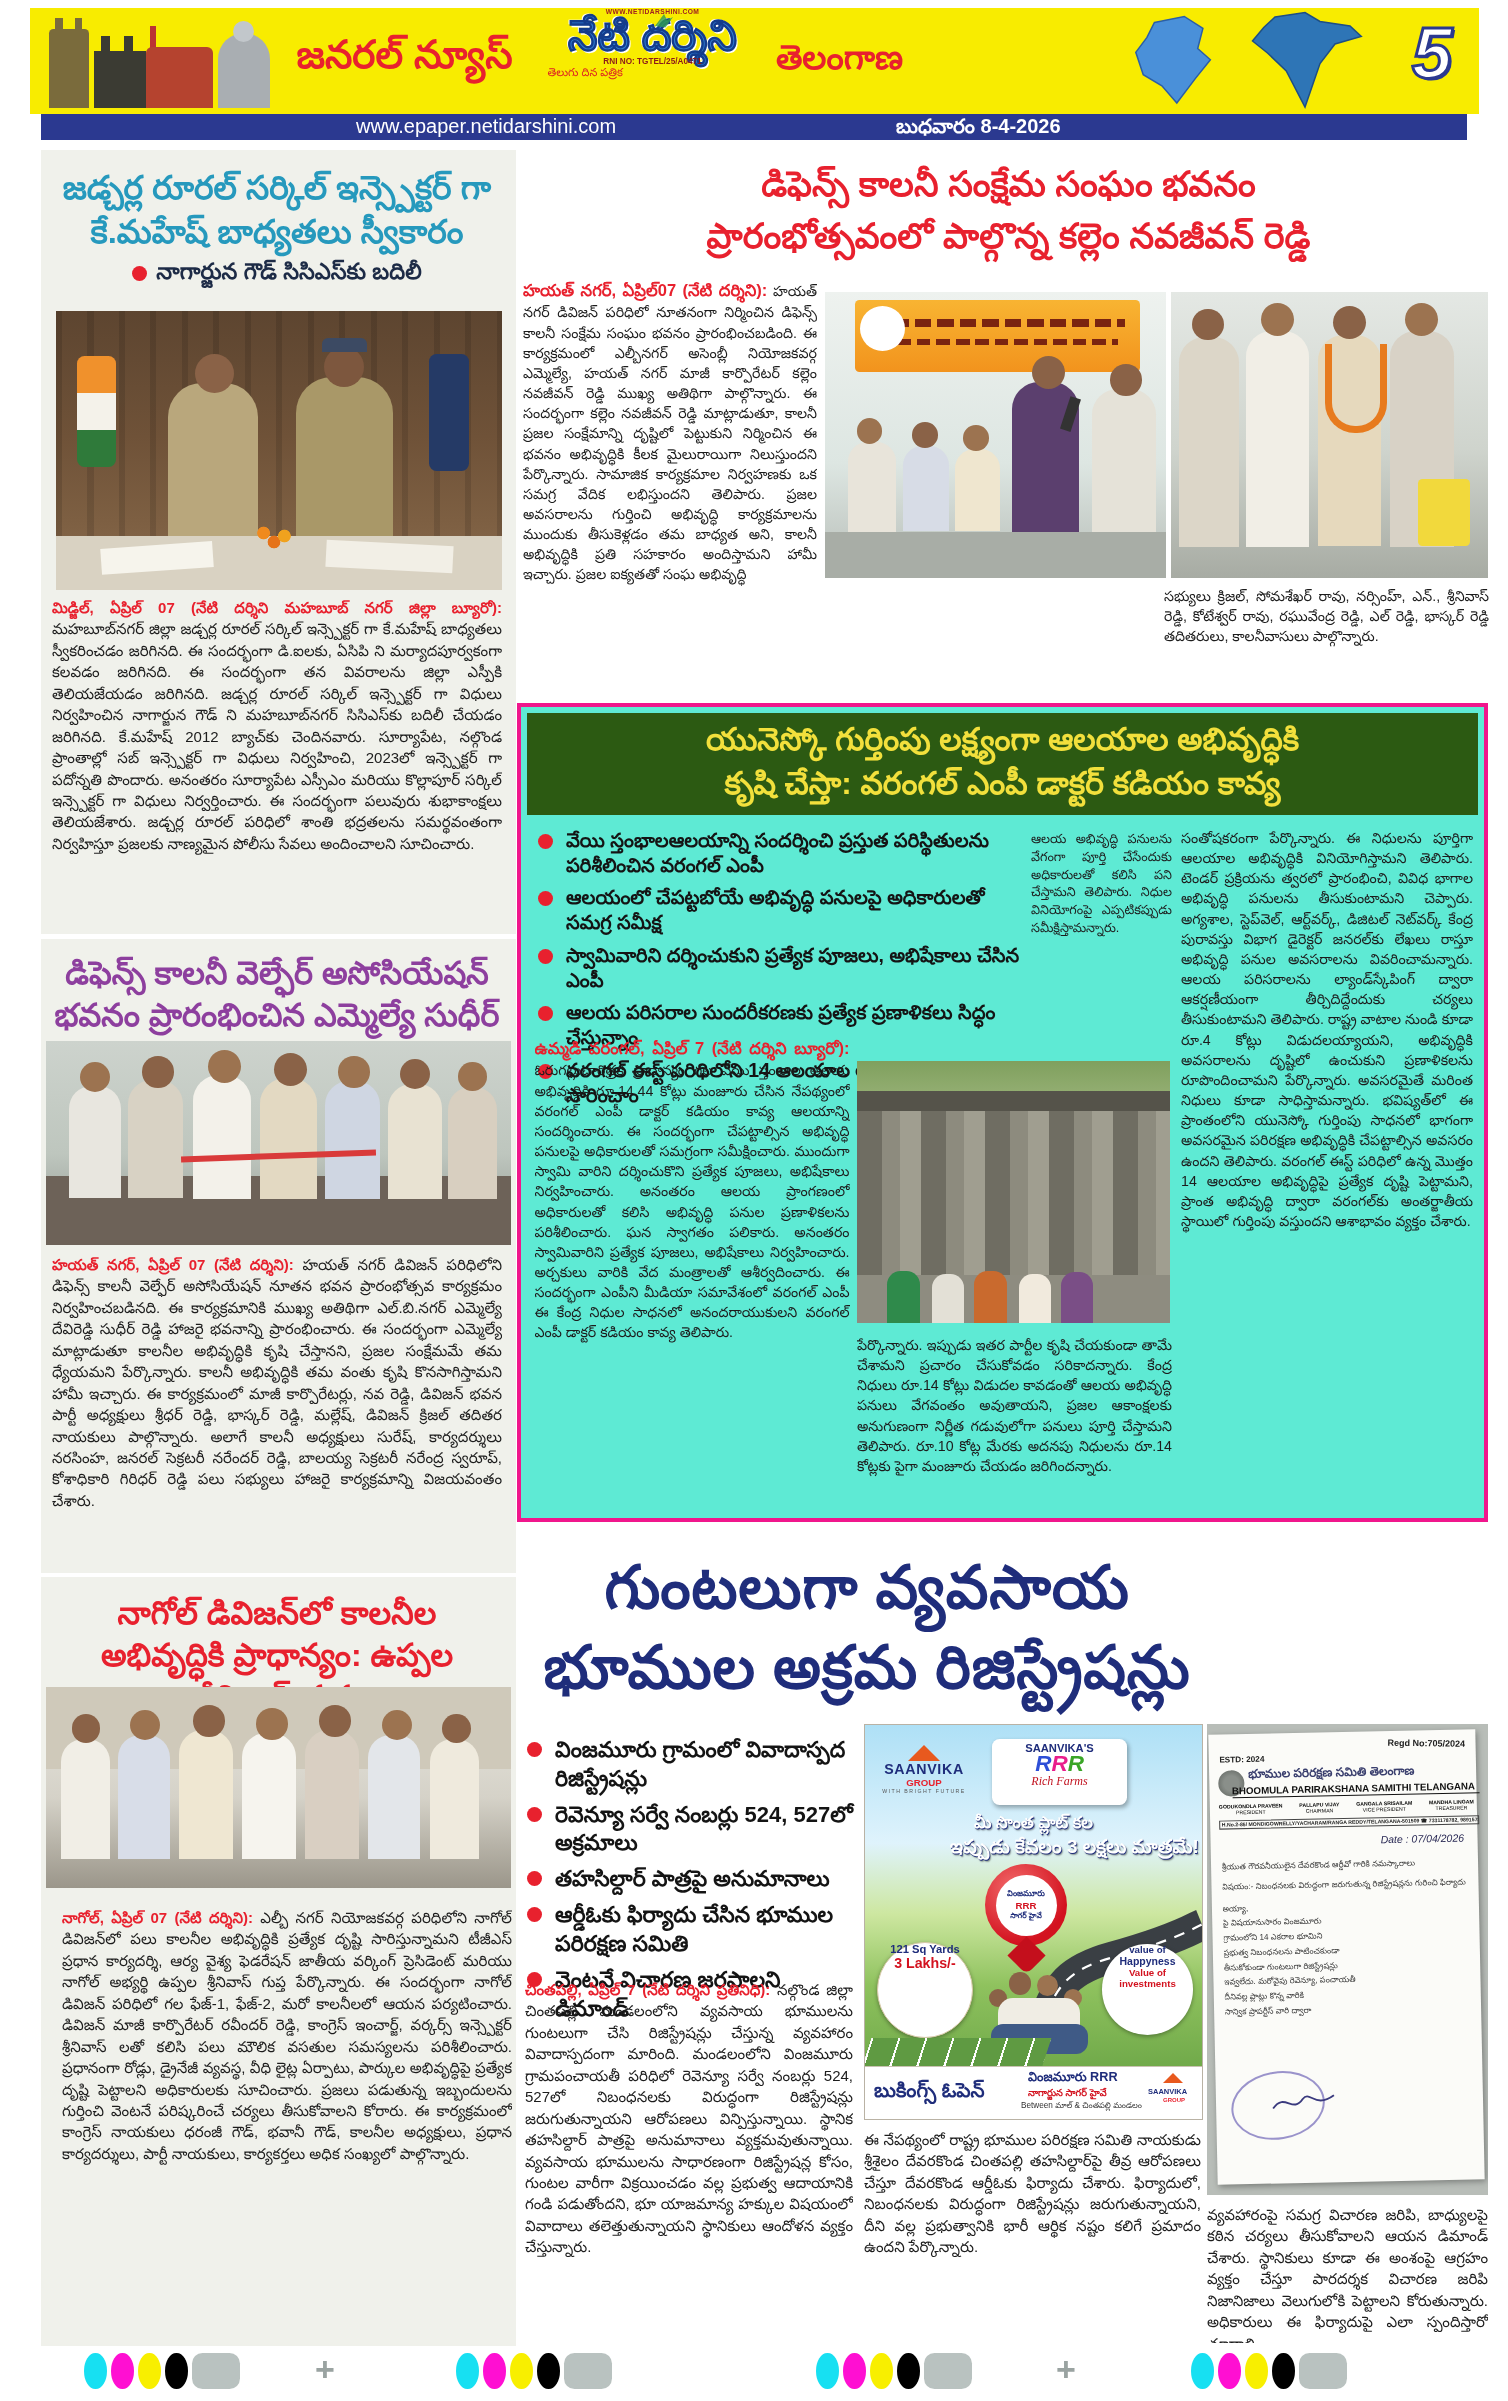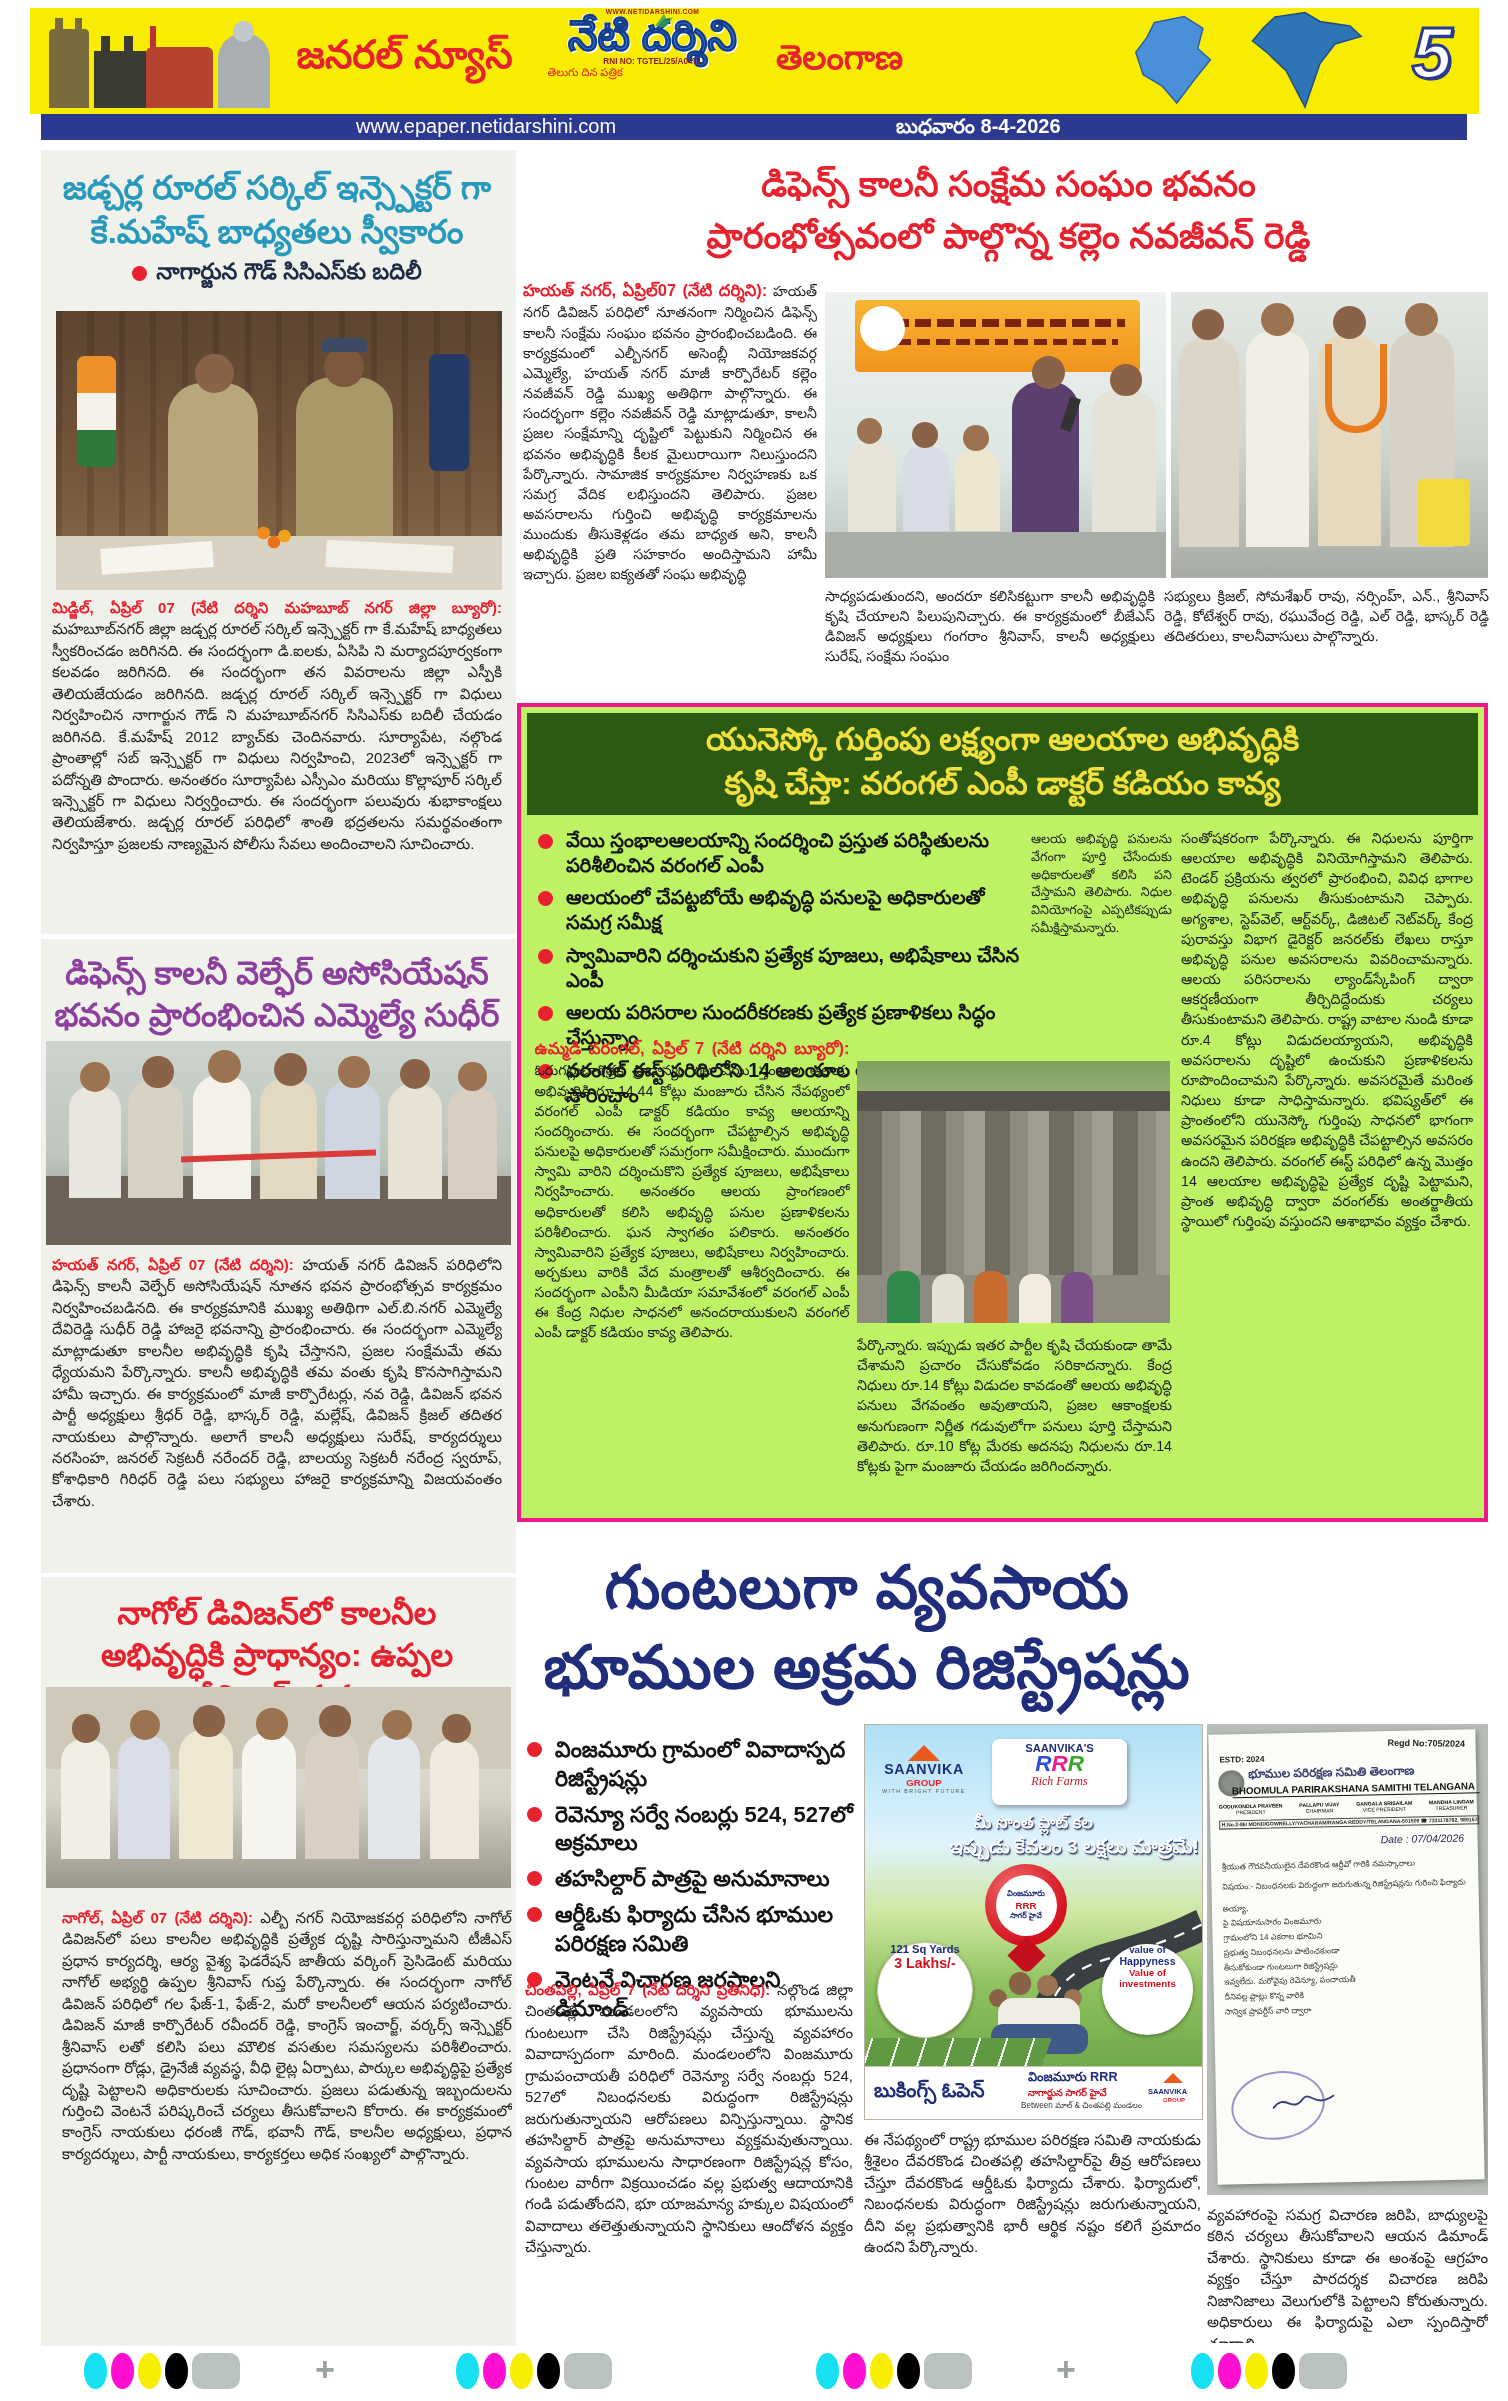--- a/index.html
+++ b/index.html
@@ -196,24 +196,23 @@
     <div class="abs" style="left:75px;top:39px;width:63px;height:216px;background:#f1eee6;border-radius:25.5px 25.5px 0 0;"></div>
     <div class="abs" style="left:147px;top:43px;width:63px;height:211px;background:#e6d9bd;border-radius:25.5px 25.5px 0 0;"></div>
     <div class="abs" style="left:219px;top:39px;width:64px;height:216px;background:#d8d2c6;border-radius:25.5px 25.5px 0 0;"></div>
     <div class="abs" style="left:21px;top:16.5px;width:31.5px;height:31.5px;background:#8a6247;border-radius:50%;"></div>
     <div class="abs" style="left:90px;top:10.5px;width:33px;height:33px;background:#9c7350;border-radius:50%;"></div>
     <div class="abs" style="left:162px;top:13.5px;width:33px;height:33px;background:#8a6247;border-radius:50%;"></div>
     <div class="abs" style="left:234px;top:10.5px;width:33px;height:33px;background:#9c7350;border-radius:50%;"></div>
     <div class="abs" style="left:154px;top:52px;width:48px;height:82px;border:7.5px solid #e77b1e;border-top:none;border-radius:0 0 30px 30px;"></div>
     <div class="abs" style="left:247px;top:187px;width:52px;height:67px;background:#f2d93c;border-radius:4.5px;"></div>
   </div>
-  <p class="abs body-sm just" style="left:825px;top:586px;width:330px;height:109px;margin:0;">సాధ్యపడుతుందని, అందరూ కలిసికట్టుగా కాలనీ అభివృద్ధికి కృషి చేయాలని పిలుపునిచ్చారు. ఈ కార్యక్రమంలో బీజేఎస్ డివిజన్ అధ్యక్షులు గంగరాం శ్రీనివాస్, కాలనీ అధ్యక్షులు సురేష్, సంక్షేమ సంఘం</p>
   <p class="abs body-sm just" style="left:1164px;top:586px;width:325px;height:109px;margin:0;">సభ్యులు క్రిజల్, సోమశేఖర్ రావు, నర్సింహ్, ఎన్., శ్రీనివాస్ రెడ్డి, కోటేశ్వర్ రావు, రఘువేంద్ర రెడ్డి, ఎల్ రెడ్డి, భాస్కర్ రెడ్డి తదితరులు, కాలనీవాసులు పాల్గొన్నారు.</p>
 
-  <div class="abs" style="left:517px;top:703px;width:963px;height:811px;border:4.5px solid #f0168c;background:#bef264;">
+  <div class="abs" style="left:517px;top:703px;width:963px;height:811px;border:4.5px solid #f0168c;background:#5eead4;">
     <div class="abs greenband" style="left:6px;top:6px;width:951px;height:102px;">
       <div style="font-size:31.5px;margin-top:7.5px;">యునెస్కో గుర్తింపు లక్ష్యంగా ఆలయాల అభివృద్ధికి</div>
       <div style="font-size:31.5px;">కృషి చేస్తా: వరంగల్ ఎంపీ డాక్టర్ కడియం కావ్య</div>
     </div>
     <ul class="bl abs" style="left:15px;top:121px;width:489px;font-size:19.5px;line-height:1.28;">
       <li><span>వేయి స్తంభాలఆలయాన్ని సందర్శించి ప్రస్తుత పరిస్థితులను పరిశీలించిన వరంగల్ ఎంపీ</span></li>
       <li><span>ఆలయంలో చేపట్టబోయే అభివృద్ధి పనులపై అధికారులతో సమగ్ర సమీక్ష</span></li>
       <li><span>స్వామివారిని దర్శించుకుని ప్రత్యేక పూజలు, అభిషేకాలు చేసిన ఎంపీ</span></li>
       <li><span>ఆలయ పరిసరాల సుందరీకరణకు ప్రత్యేక ప్రణాళికలు సిద్ధం చేస్తున్నాం</span></li>
       <li><span>వరంగల్ ఈస్ట్ పరిధిలోని 14 ఆలయాల అభివృద్ధిపై దృష్టి సారించాం</span></li>

